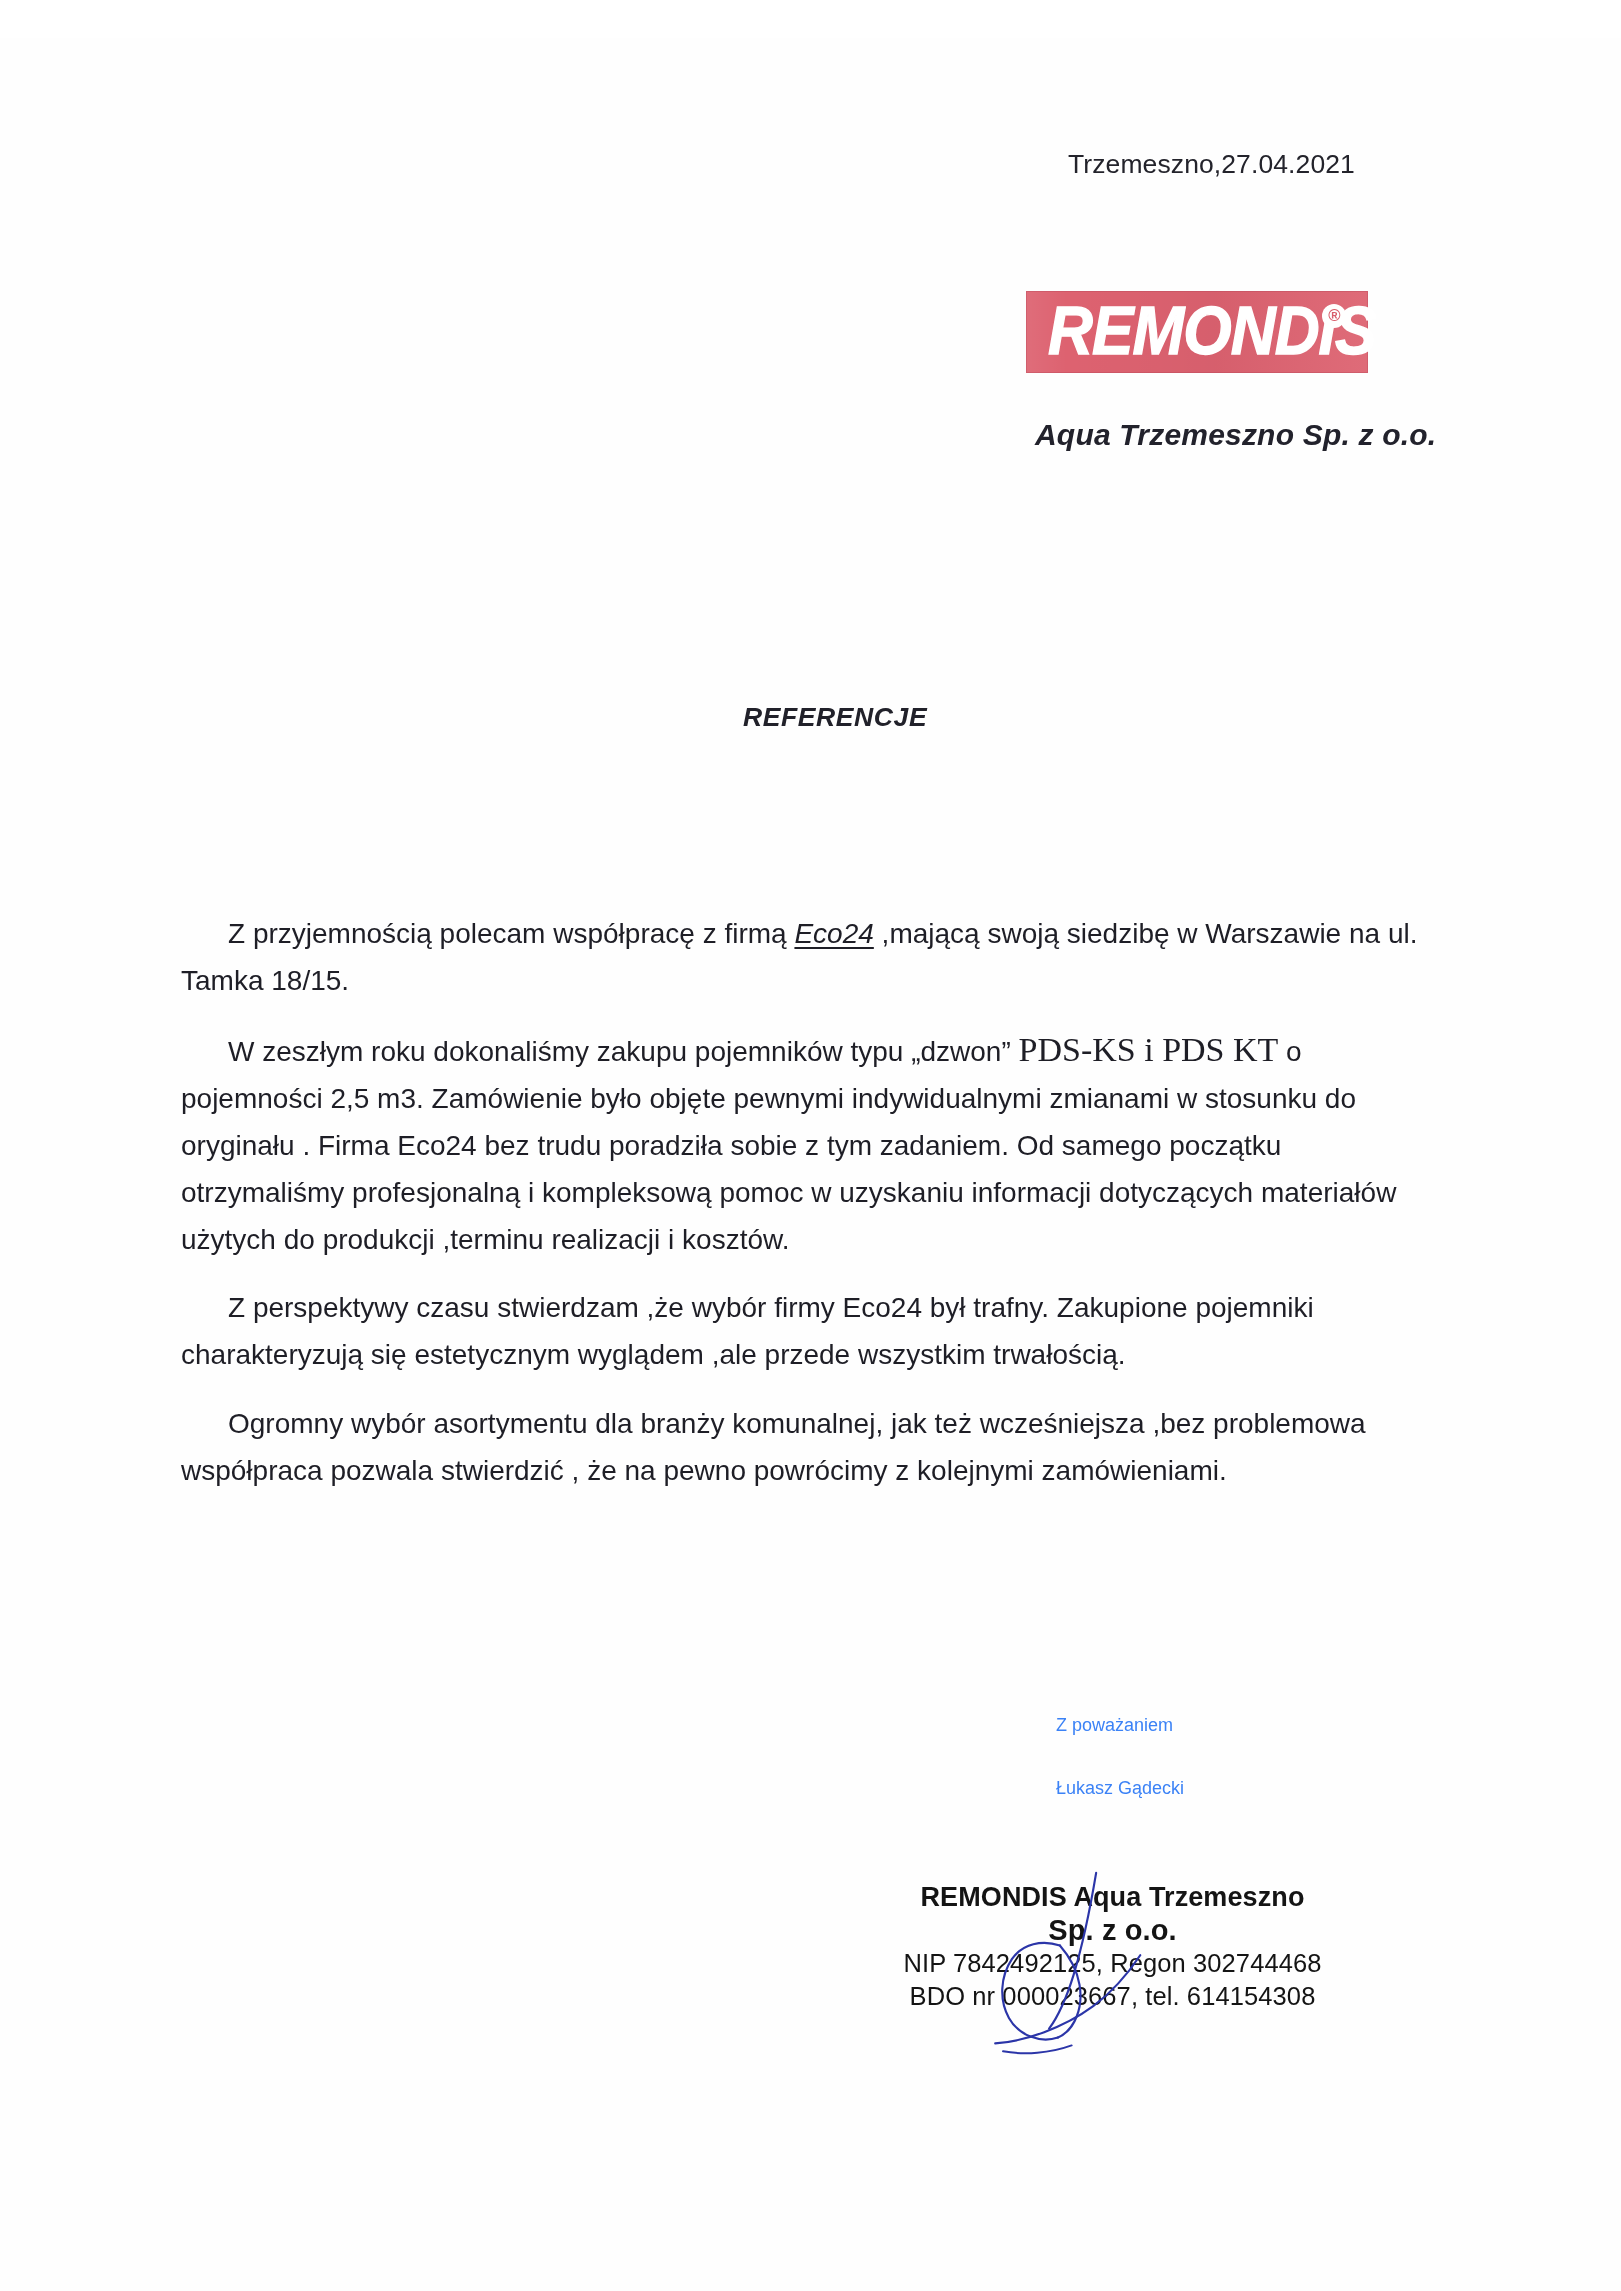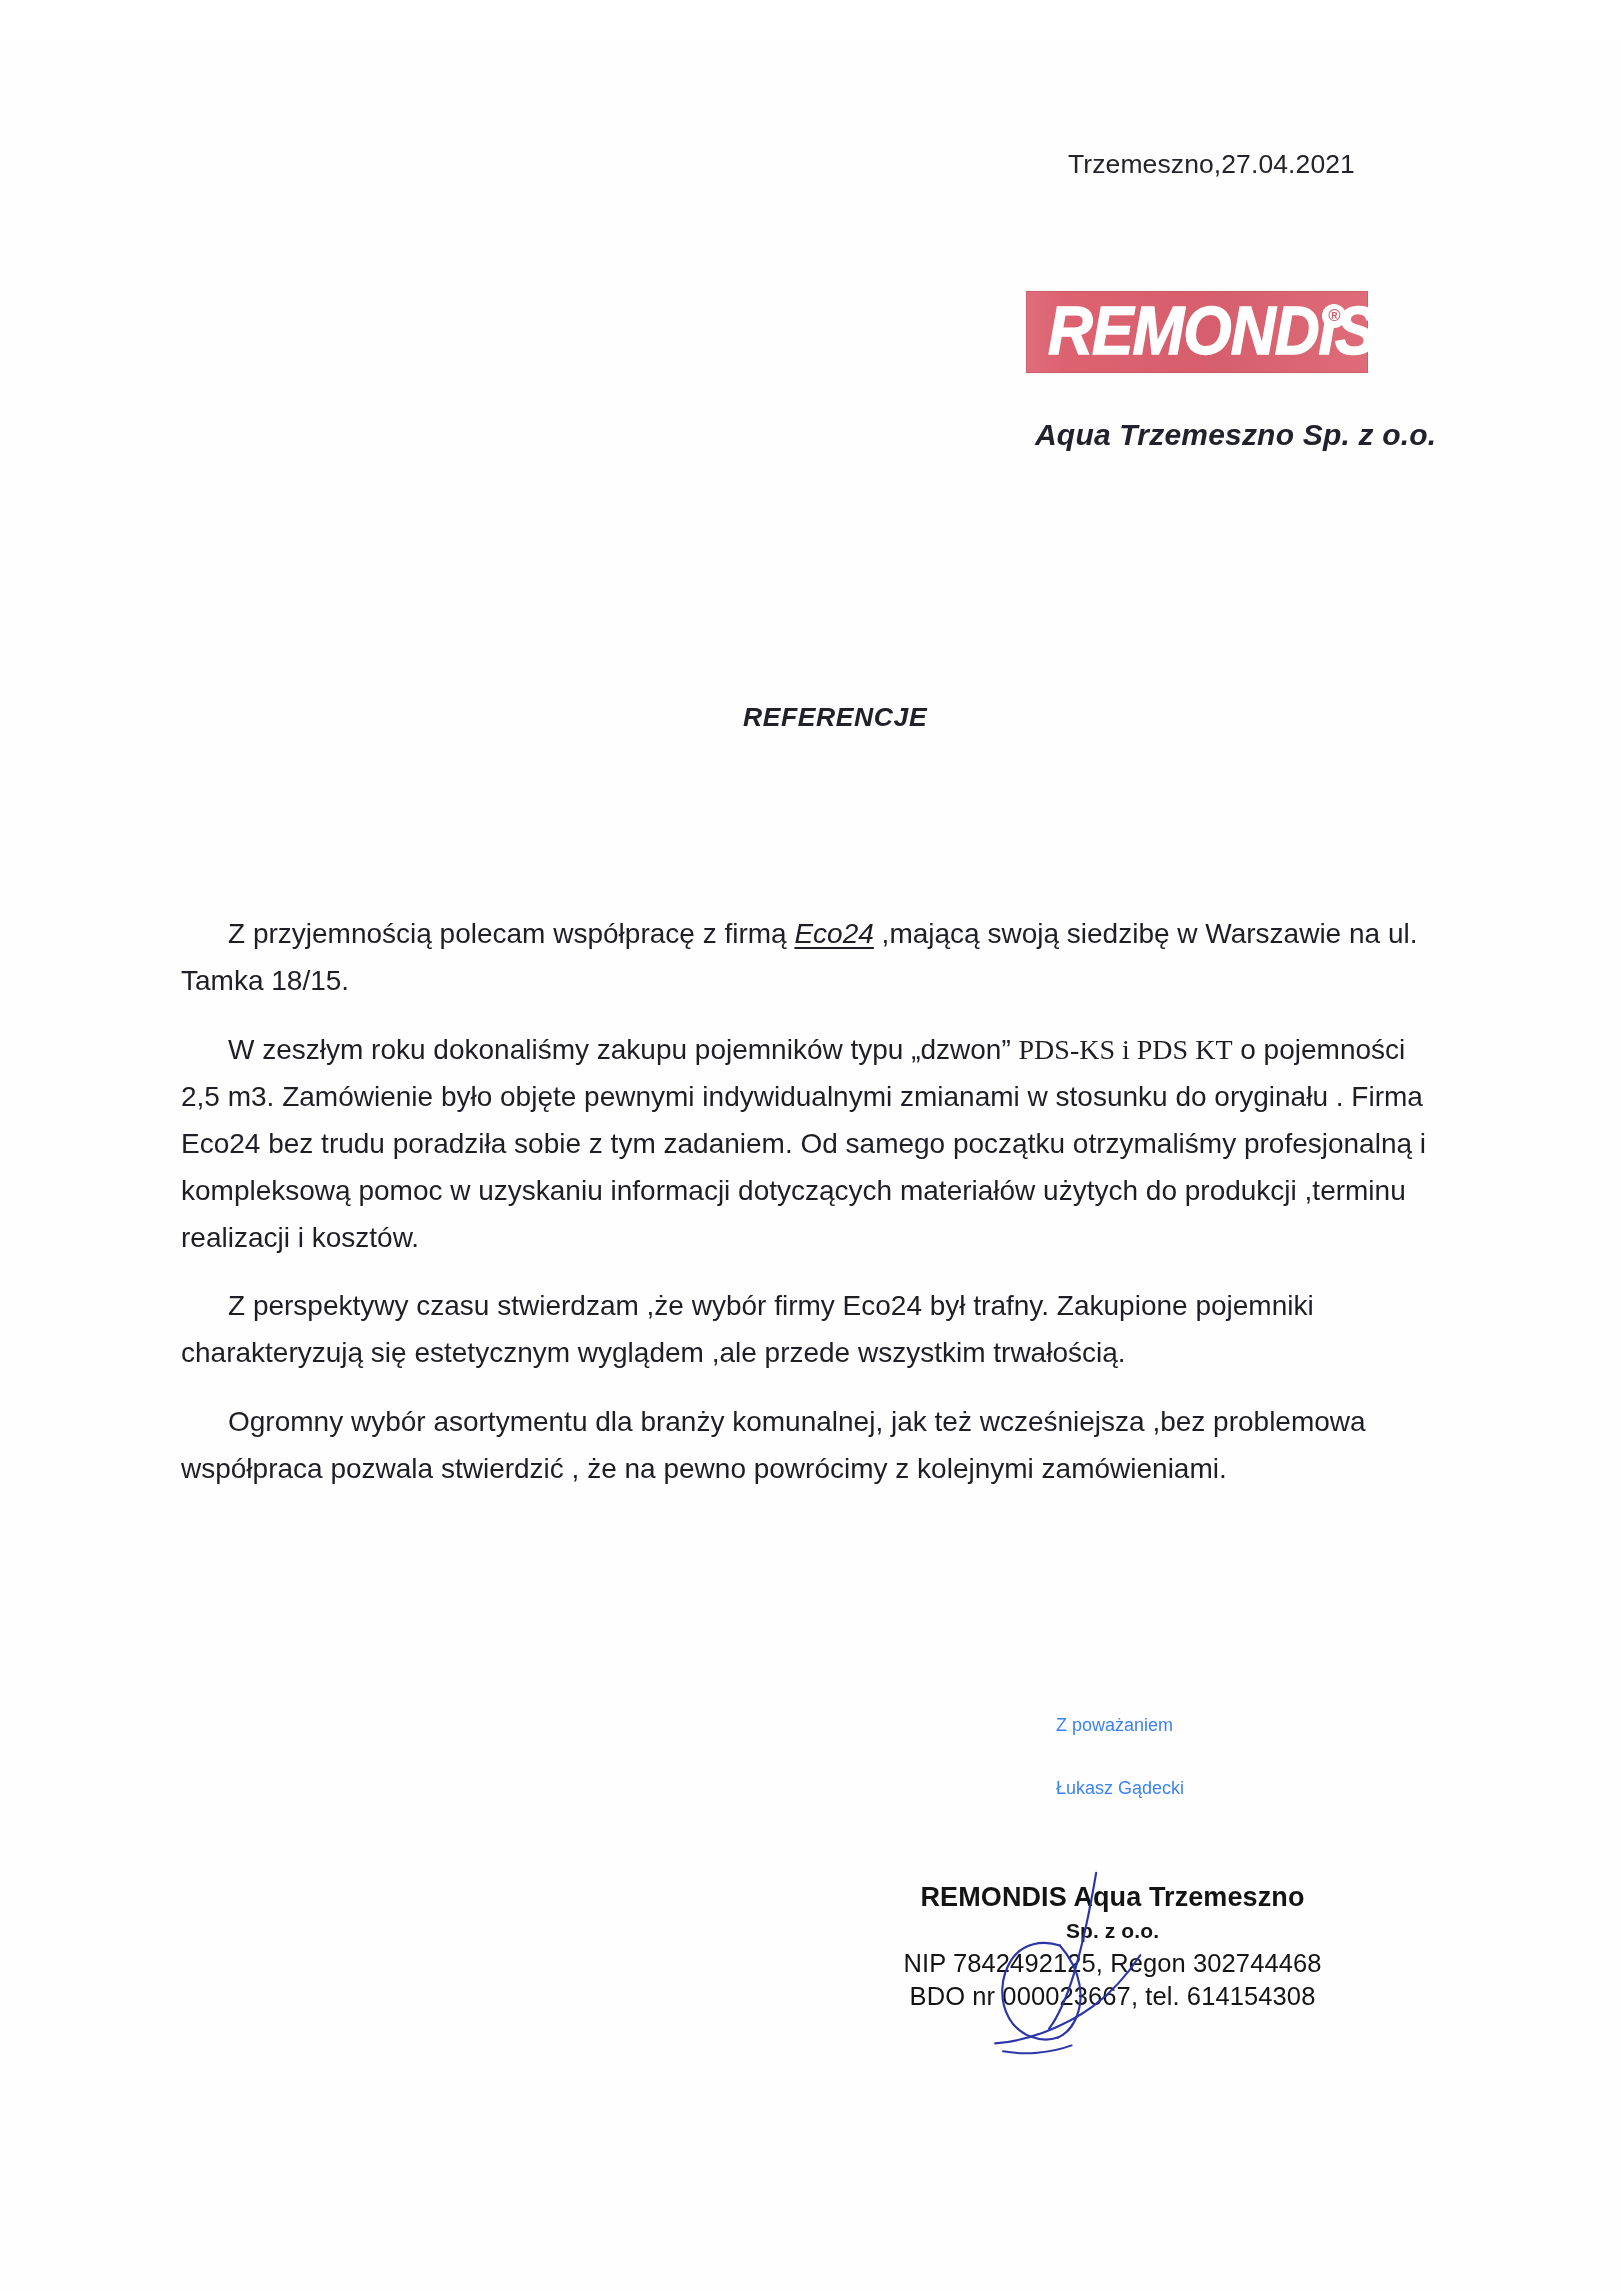--- a/index.html
+++ b/index.html
@@ -118,21 +118,21 @@
     margin: 0 0 21.6px 0;
     text-indent: 47px;
   }
   .u-ital {
     font-style: italic;
     text-decoration: underline;
     text-underline-offset: 3.9px;
   }
   .serif-run {
     font-family: "Liberation Serif", serif;
-    font-size: 28px;
+    font-size: 34px;
   }
 
   
   .closing {
     position: absolute;
     left: 1056px;
     top: 1668px;
     font-size: 18px;
     line-height: 39px;
     color: #3b82f6;
@@ -151,21 +151,21 @@
     top: 1843px;
     width: 549px;
     text-align: center;
     font-family: "Liberation Sans", sans-serif;
     font-size: 25.5px;
     line-height: 33px;
     color: #141414;
     letter-spacing: 0.1px;
   }
   .stamp .l1 { font-weight: bold; font-size: 27px; }
-  .stamp .l2 { font-weight: bold; font-size: 21px; }
+  .stamp .l2 { font-weight: bold; font-size: 29px; }
 
   
   .signature {
     position: absolute;
     left: 956px;
     top: 1831px;
     width: 245px;
     height: 196px;
     pointer-events: none;
   }

